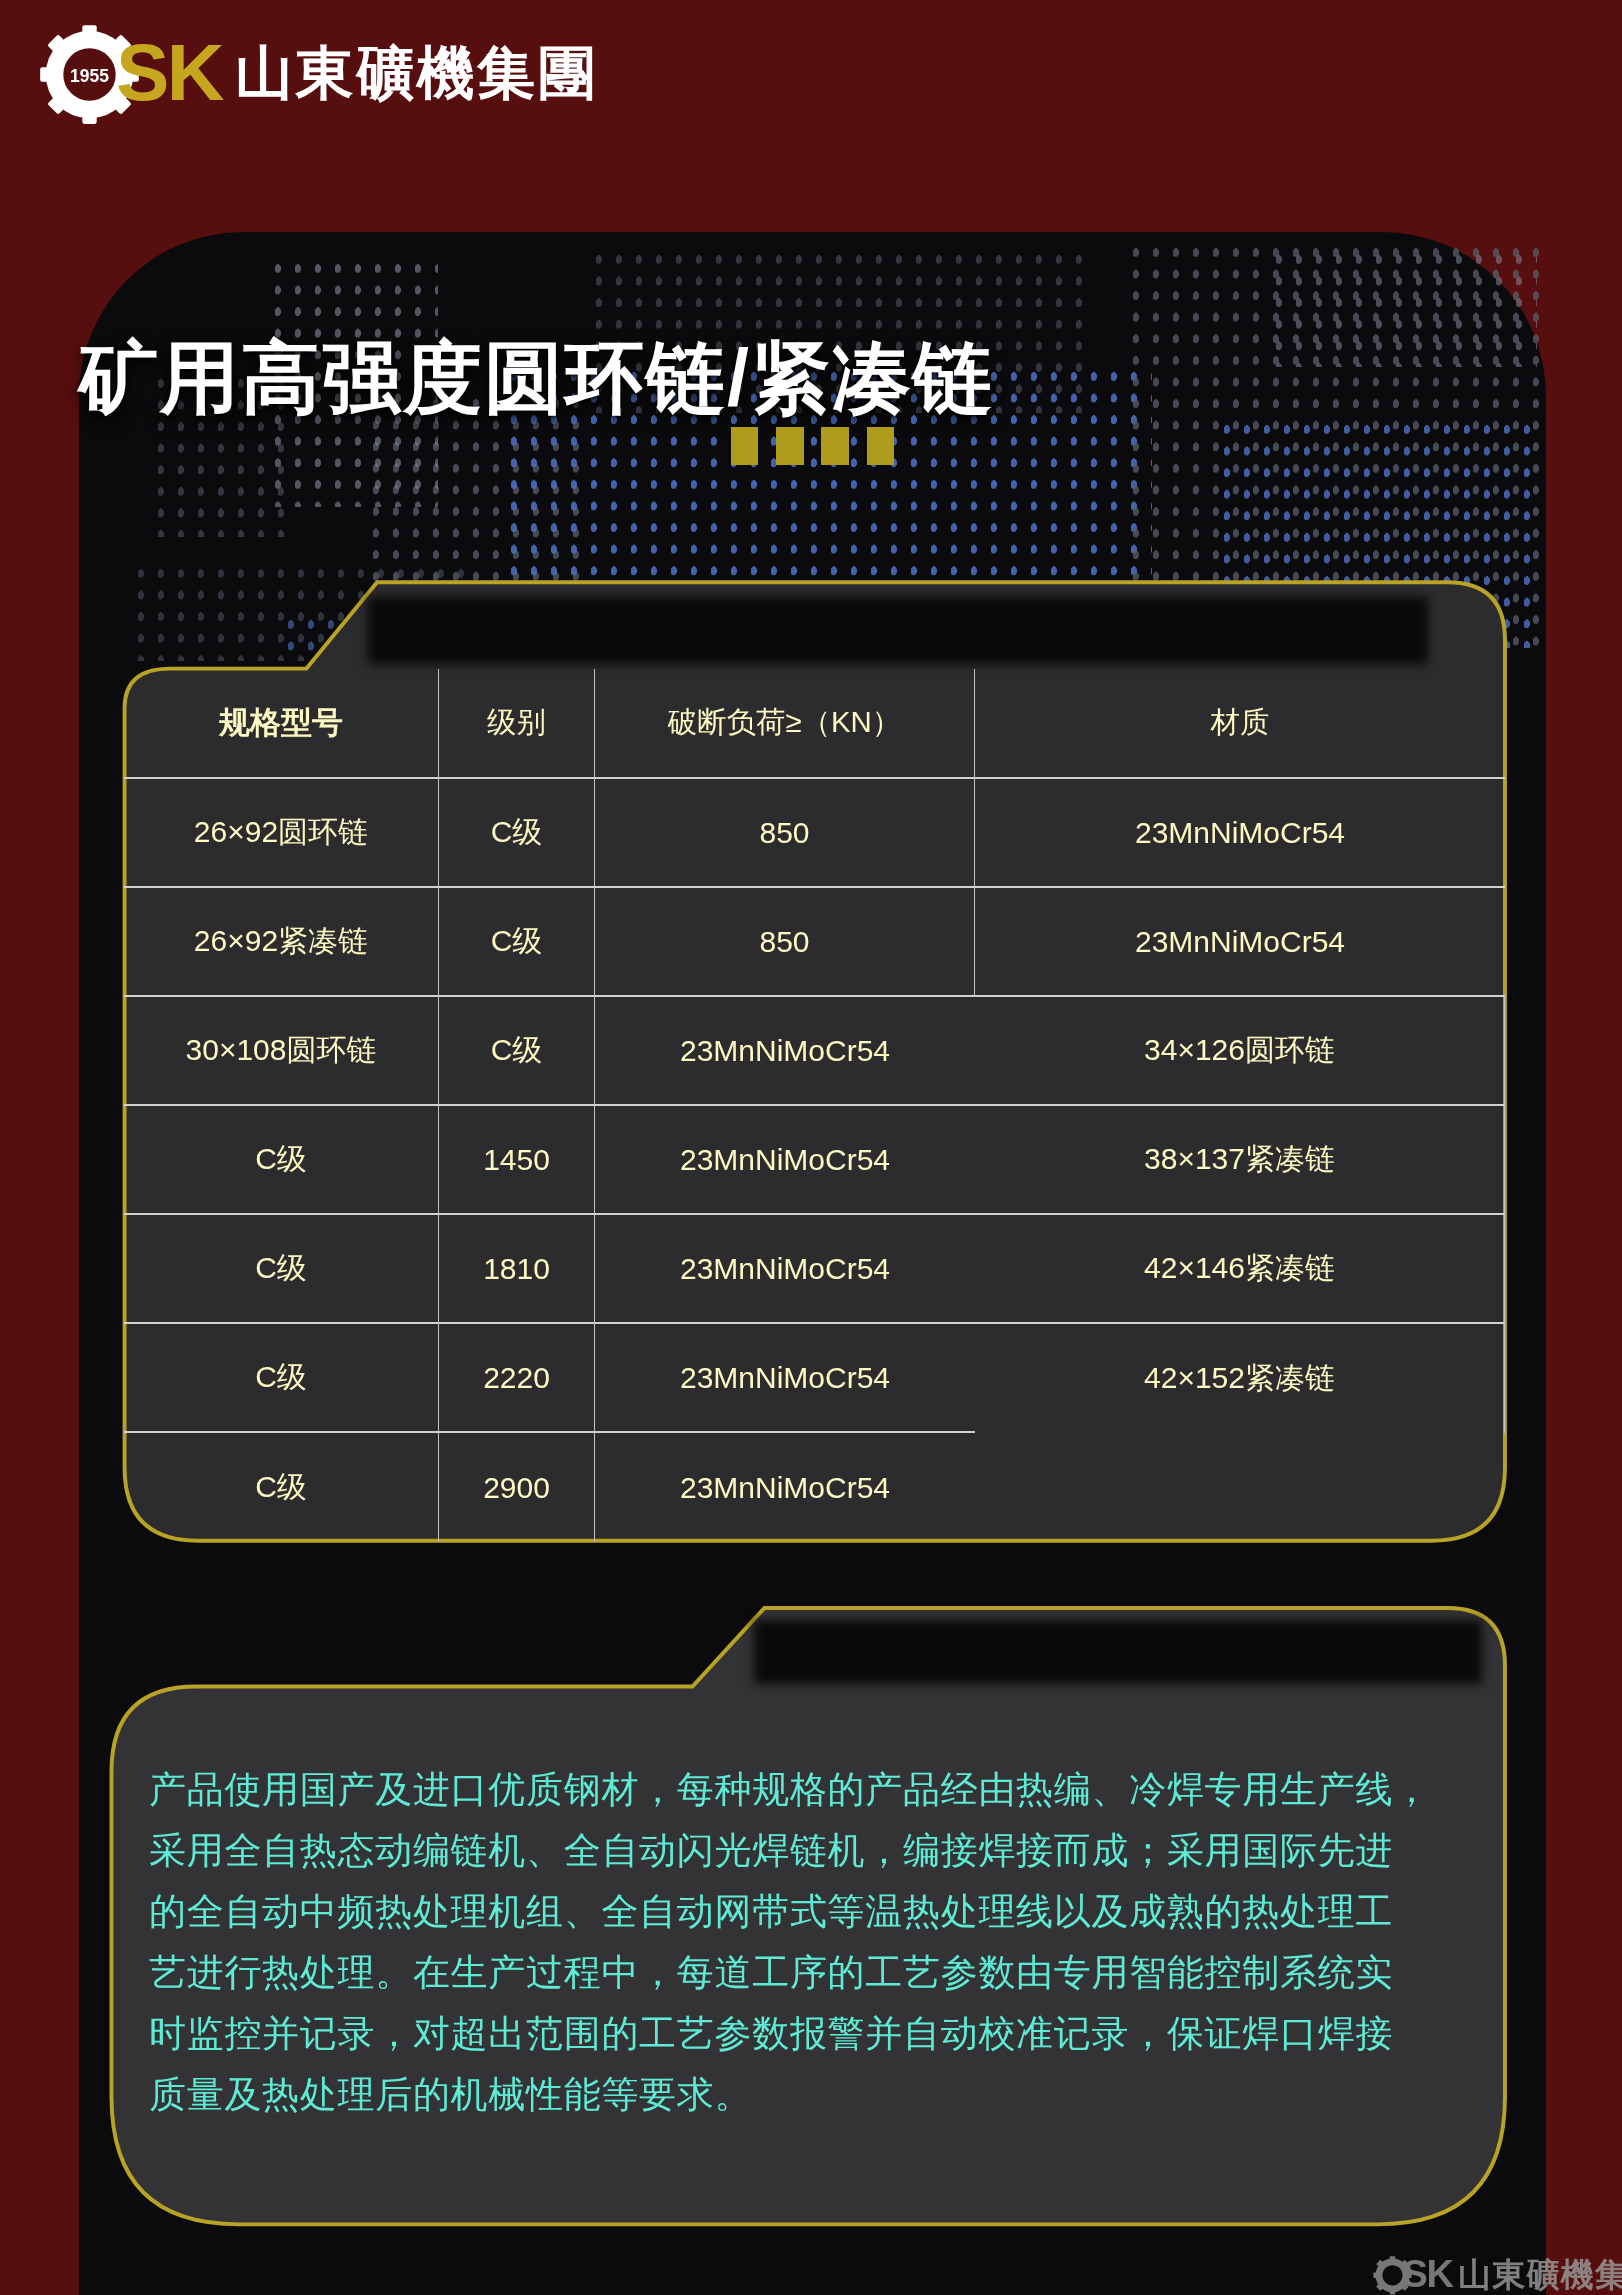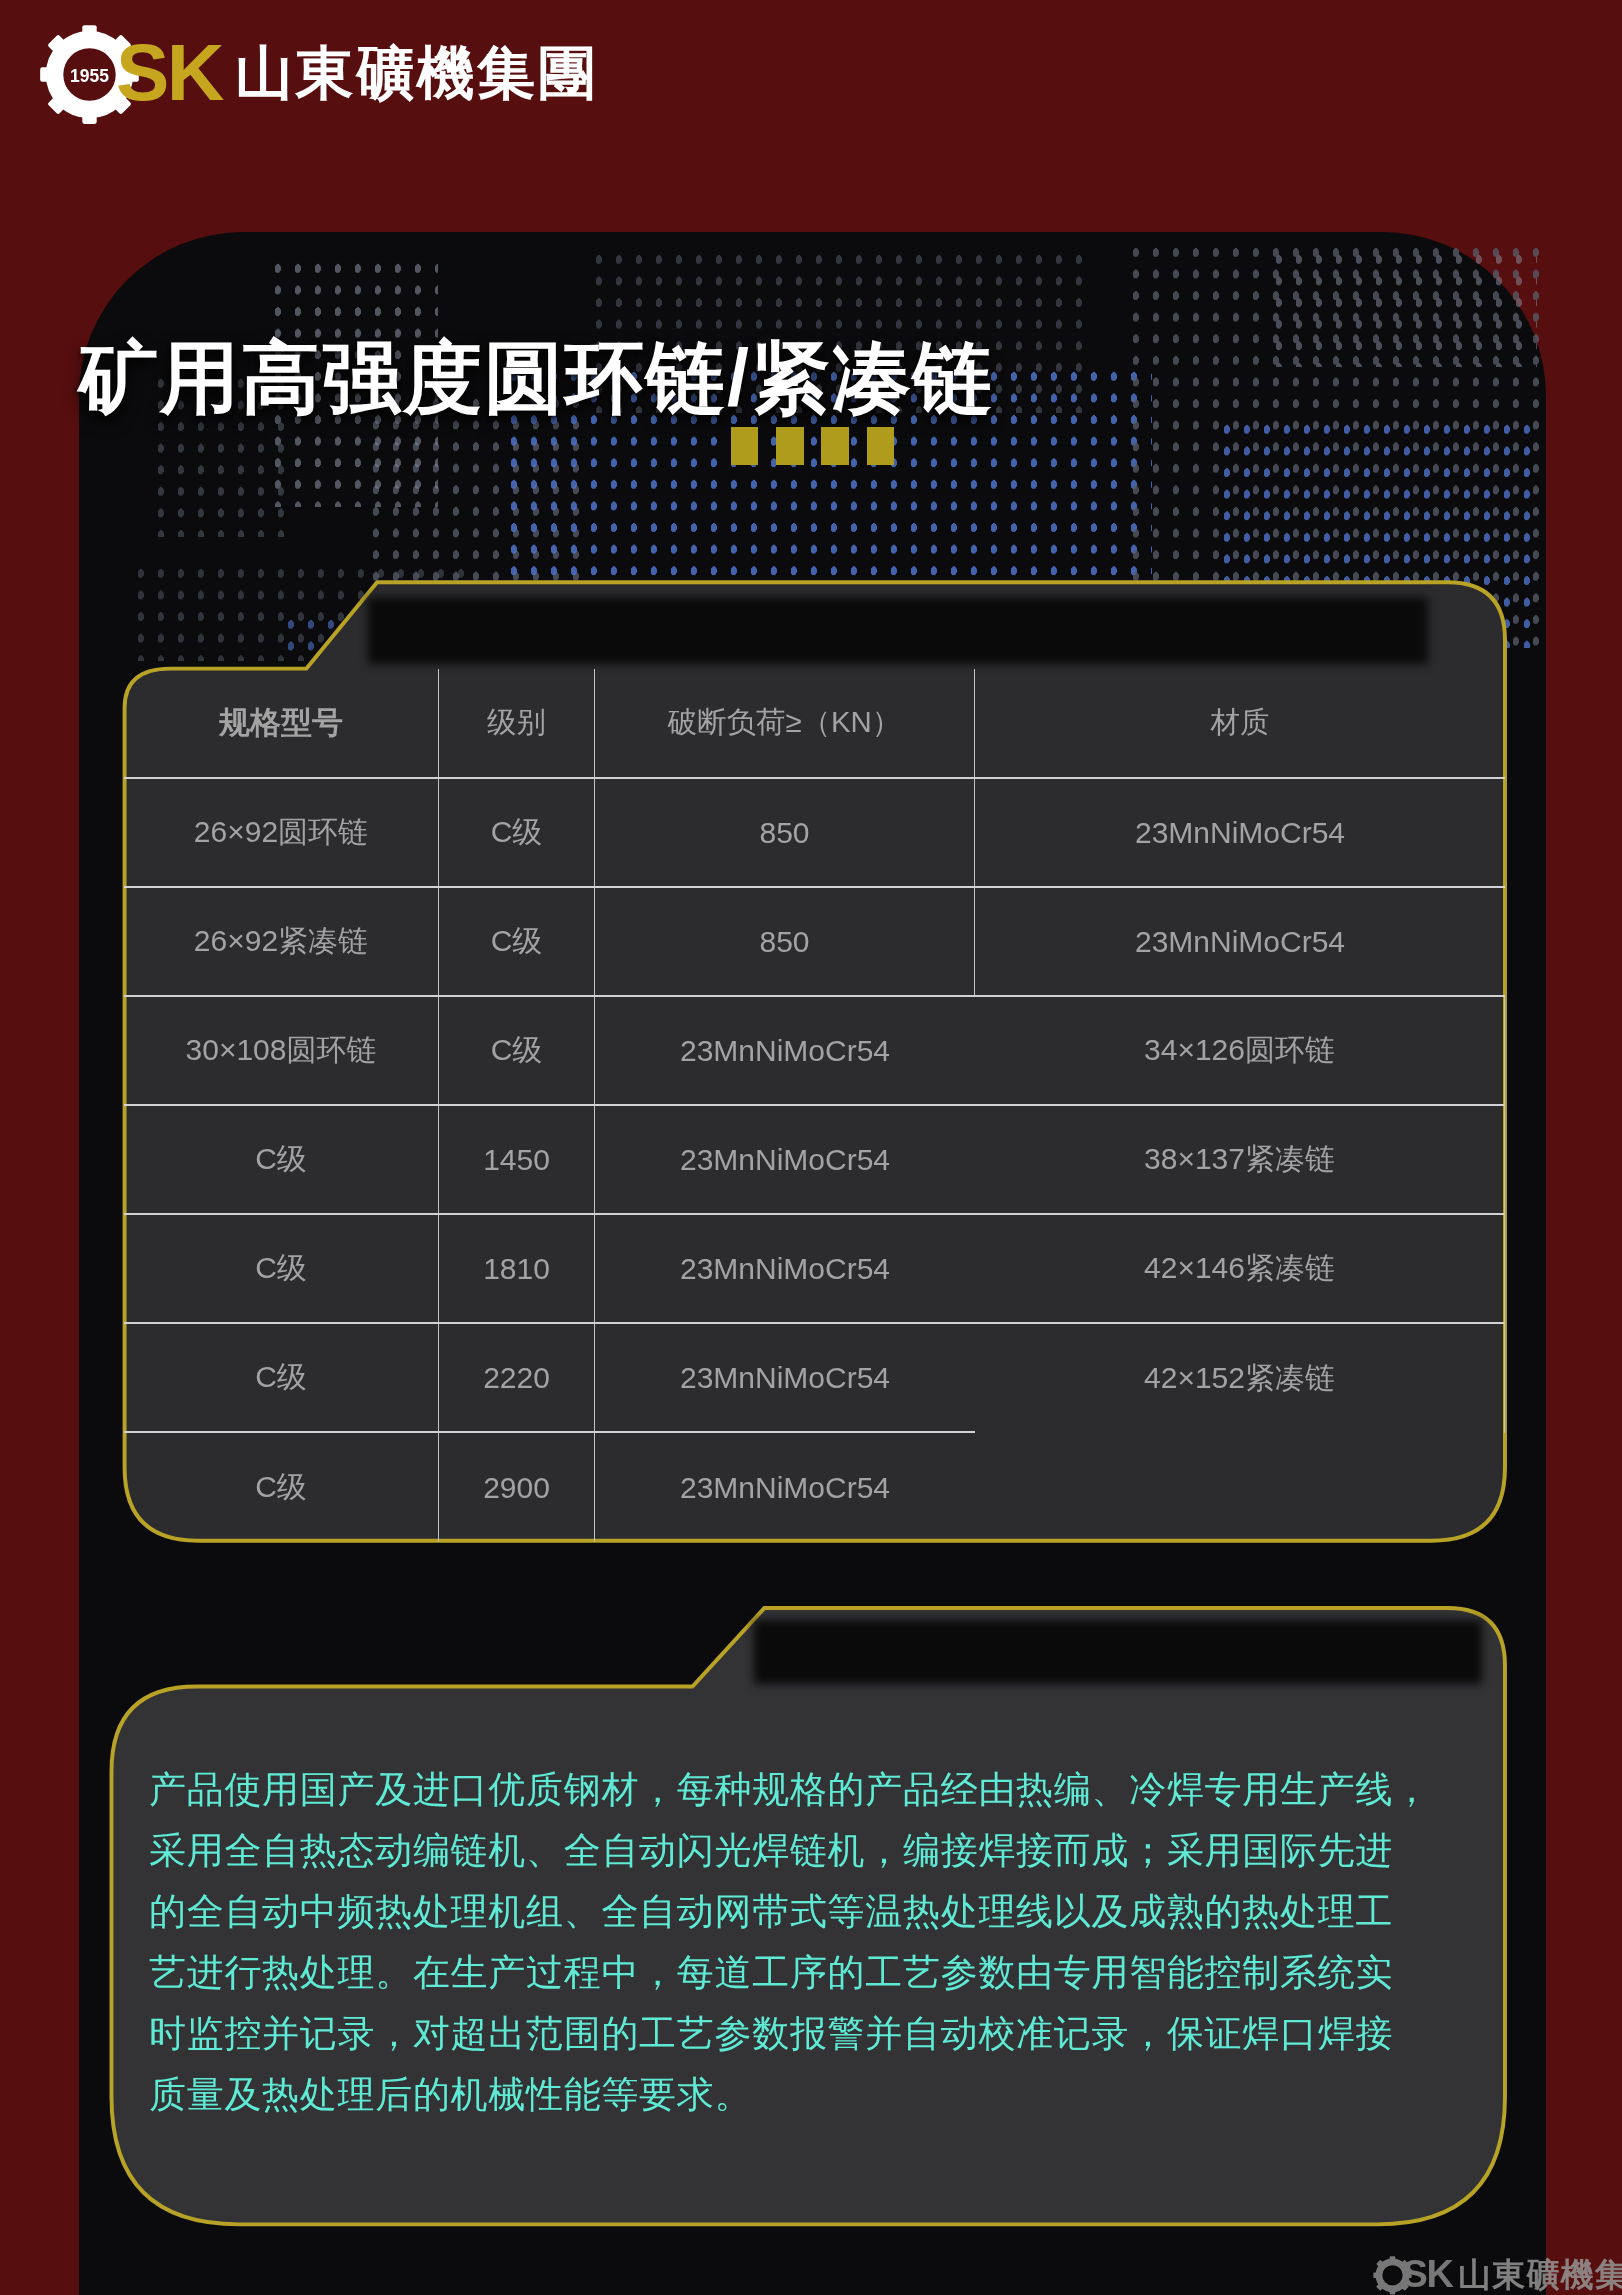--- a/index.html
+++ b/index.html
@@ -49,21 +49,21 @@
   .outline-svg{position:absolute;left:0;top:0;z-index:3;}
   
   .blur-box{position:absolute;background:#0a0a0a;filter:blur(4.6px);z-index:4;}
   .blur-1{left:368px;top:597px;width:1060px;height:67px;}
   .blur-2{left:754px;top:1620px;width:728px;height:64px;}
   
   .spec-table{
     position:absolute;left:124px;top:669px;width:1381px;height:872px;z-index:5;
     display:grid;grid-template-columns:315px 156px 380px 530px;
     grid-template-rows:110px repeat(7,109px);
-    color:#a3a3a3;font-size:30px;
+    color:#fef9c3;font-size:30px;
   }
   .spec-table .cell{
     display:flex;align-items:center;justify-content:center;
     border-right:1.3px solid #c4c4c6;border-bottom:2px solid #d2d2d4;
     box-sizing:border-box;text-align:center;
   }
   .spec-table .cell.last-col{border-right:none;}
   .spec-table .cell.last-row{border-bottom:none;}
   .spec-table .head{font-size:29.4px;}
   .spec-table .head.first{font-weight:bold;font-size:31px;}

